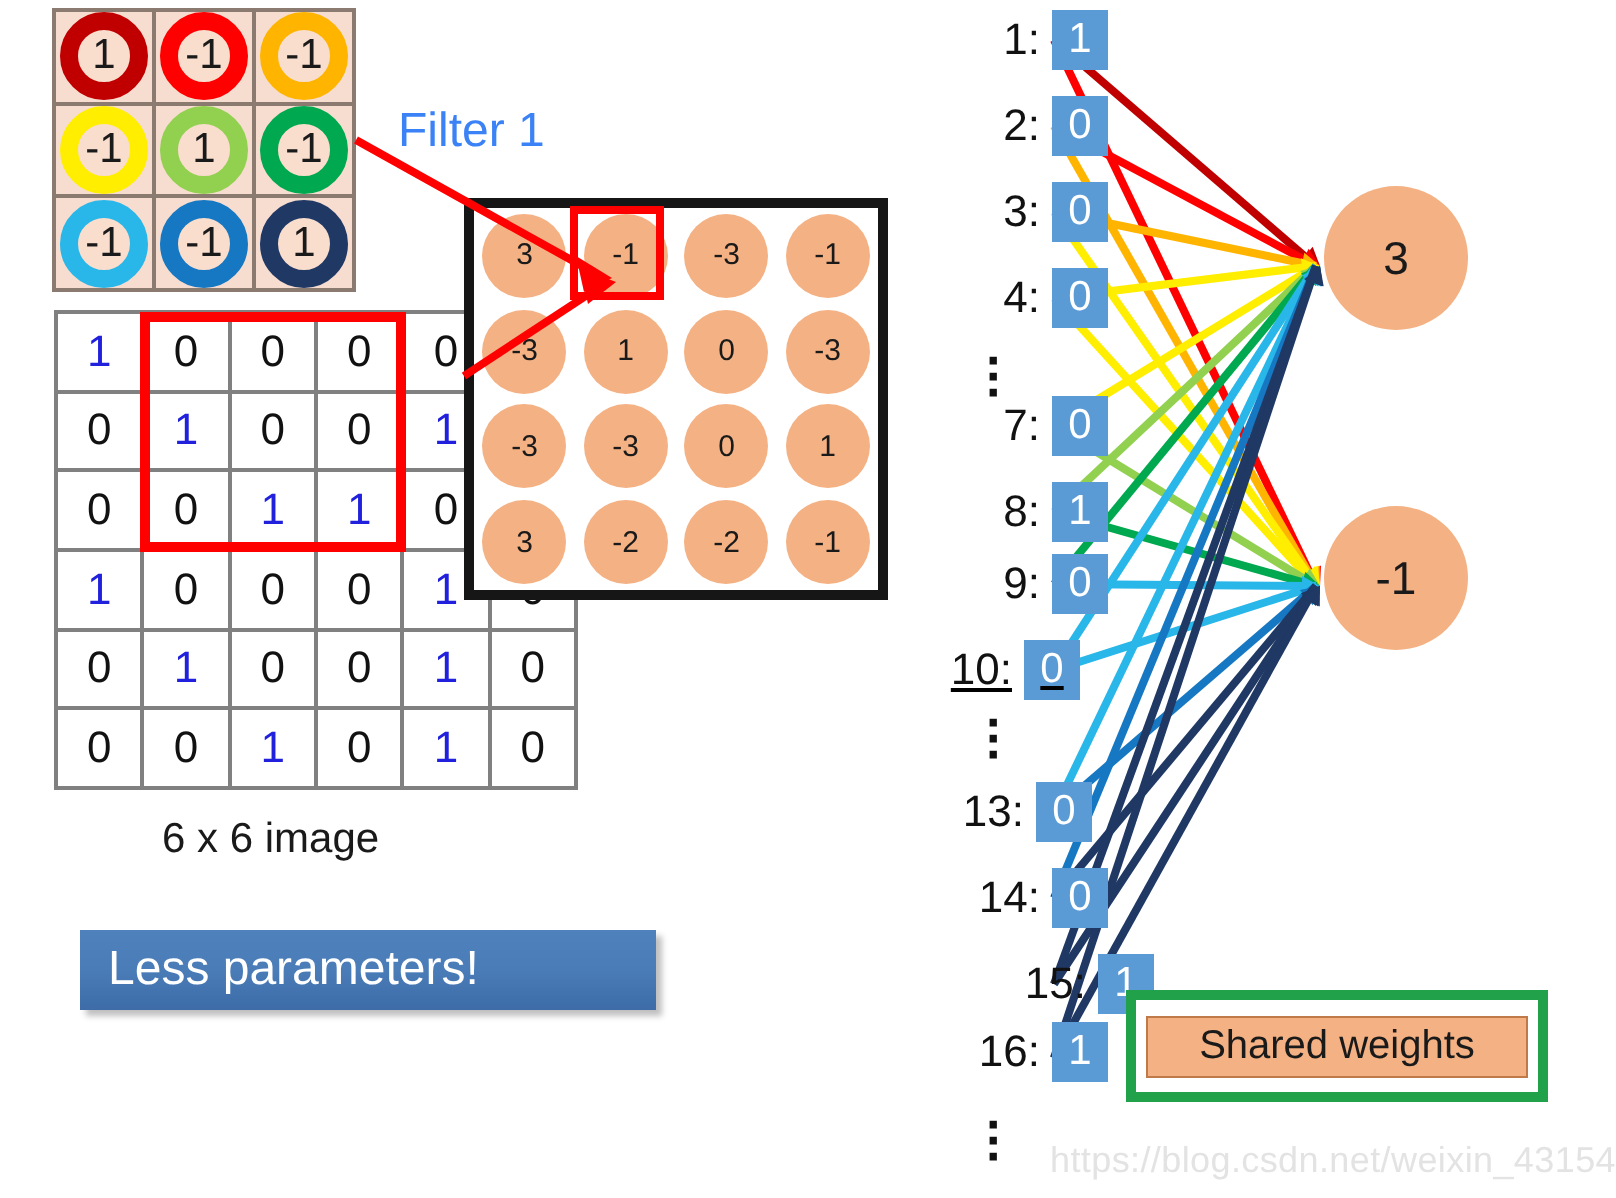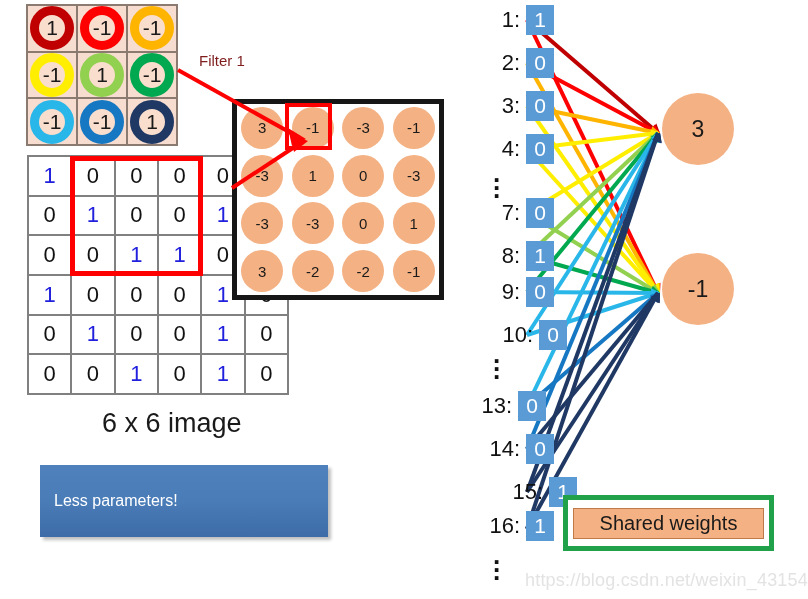--- a/index.html
+++ b/index.html
@@ -50,22 +50,22 @@
     z-index: 3;
     font-size: 21px;
     color: #1a1a1a;
     font-family: "Liberation Sans", sans-serif;
   }
 
   
   #filter-label {
     position: absolute;
     left: 199px; top: 52px;
-    font-size: 15px;
-    color: #7f1d1d;
+    font-size: 24px;
+    color: #3b82f6;
   }
 
   
   #image-grid {
     position: absolute;
     left: 27px; top: 155px;
     width: 262px; height: 240px;
     display: grid;
     grid-template-columns: repeat(6, 1fr);
     grid-template-rows: repeat(6, 1fr);
@@ -79,22 +79,22 @@
     border-bottom: 2px solid #808080;
     box-sizing: border-box;
     display: flex; align-items: center; justify-content: center;
     font-size: 22px;
     color: #111;
     background: #fff;
   }
   .icell.one { color: #2020dd; }
   #image-caption {
     position: absolute;
-    left: 102px; top: 408px;
-    font-size: 27px;
+    left: 81px; top: 408px;
+    font-size: 21px;
     color: #1a1a1a;
   }
   #sel-box {
     position: absolute;
     left: 70px; top: 156px;
     width: 133px; height: 120px;
     border: 5px solid #ff0000;
     box-sizing: border-box;
     z-index: 6;
   }
@@ -185,23 +185,23 @@
     font-size: 23px;
     color: #1a1a1a;
     z-index: 7;
   }
 
   
   .callout {
     position: absolute;
     background: linear-gradient(180deg, #4f81bd 0%, #4a7cb8 50%, #3d6ca8 100%);
     color: #ffffff;
-    font-size: 16px;
+    font-size: 24px;
     display: flex; align-items: center;
-    padding: 16px 14px;
+    padding: 0 14px;
     box-shadow: 3px 3px 3px rgba(0,0,0,0.25);
     z-index: 6;
   }
 
   
   #shared-weights {
     position: absolute;
     left: 563px; top: 495px;
     width: 211px; height: 56px;
     border: 5px solid #21a14a;
@@ -462,21 +462,21 @@
         <div class="in-box">0</div>
       </div>
       <div class="in-row" style="left: 478px; top: 241px;">
         <div class="in-label">8:</div>
         <div class="in-box">1</div>
       </div>
       <div class="in-row" style="left: 478px; top: 277px;">
         <div class="in-label">9:</div>
         <div class="in-box">0</div>
       </div>
-      <div class="in-row" style="left: 491px; top: 320px;">
+      <div class="in-row" style="left: 464px; top: 320px; text-decoration: underline;">
         <div class="in-label">10:</div>
         <div class="in-box">0</div>
       </div>
       <div class="in-row" style="left: 470px; top: 391px;">
         <div class="in-label">13:</div>
         <div class="in-box">0</div>
       </div>
       <div class="in-row" style="left: 478px; top: 434px;">
         <div class="in-label">14:</div>
         <div class="in-box">0</div>

